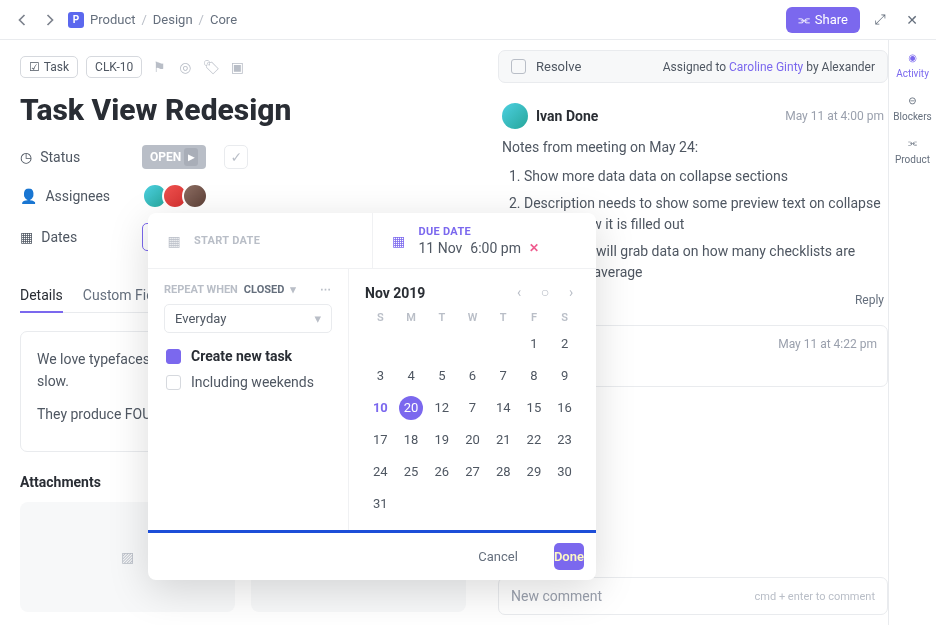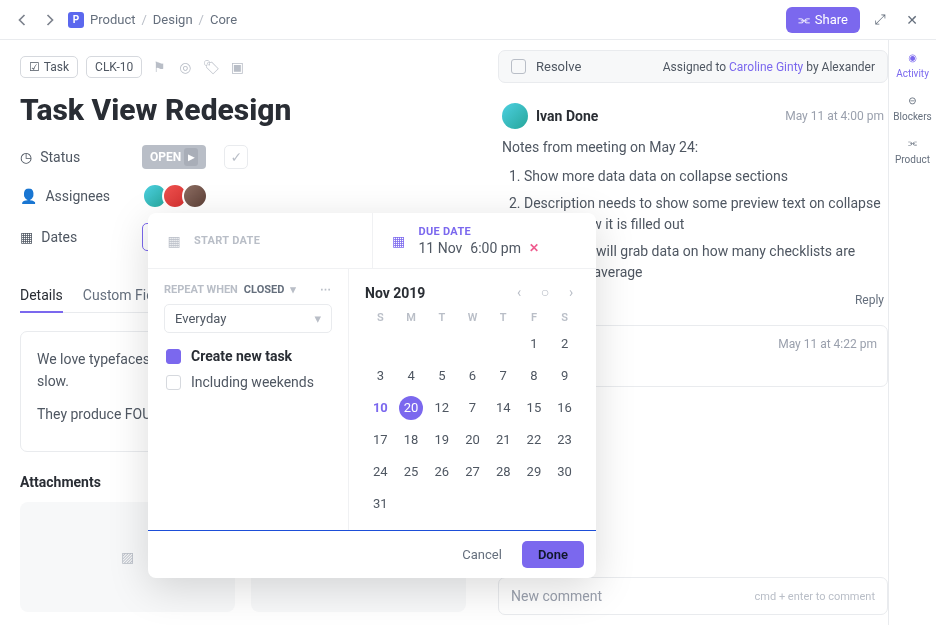--- a/index.html
+++ b/index.html
@@ -85,23 +85,23 @@
 .opt.bold{font-weight:700;color:#292d34}
 .pop-cal{flex:1;padding:14px 16px;border-left:1px solid #f0f1f3}
 .cal-head{display:flex;align-items:flex-end;gap:8px;margin-bottom:10px}
 .cal-title{font-weight:700;font-size:14px;flex:1}
 .cal-nav{width:18px;height:18px;color:#b9bec7;display:flex;align-items:center;justify-content:center}
 .cal-grid{display:grid;grid-template-columns:repeat(7,1fr);text-align:center;row-gap:8px}
 .cal-dow{font-size:11px;color:#b9bec7;font-weight:600}
 .cal-d{font-size:13px;color:#4f5762;height:24px;line-height:24px;cursor:pointer}
 .cal-d.hl{color:#7b68ee;font-weight:700}
 .cal-d.sel{background:#7b68ee;color:#fff;border-radius:50%;width:24px;margin:0 auto}
-.pop-foot{display:flex;justify-content:flex-end;gap:6px;padding:10px 12px;border-top:1px solid #1d4ed8}
+.pop-foot{display:flex;justify-content:flex-end;gap:22px;padding:10px 12px;border-top:3px solid #1d4ed8}
 .btn-cancel{padding:6px 14px;color:#656f7d;font-size:13px;border-radius:5px}
-.btn-done{padding:6px 16px;background:#7b68ee;color:#0f172a;font-size:13px;border-radius:5px;font-weight:600}
+.btn-done{padding:6px 0;background:#7b68ee;color:#fef9c3;font-size:13px;border-radius:5px;font-weight:600}
 svg{width:100%;height:100%}
 </style>
 </head>
 <body>
 
 <div class="top-bar">
   <div class="nav-btn">
       <svg viewBox="0 0 24 24">
         <path d="M15 6l-6 6 6 6" fill="none" stroke="currentColor" stroke-width="2"></path>
       </svg>

